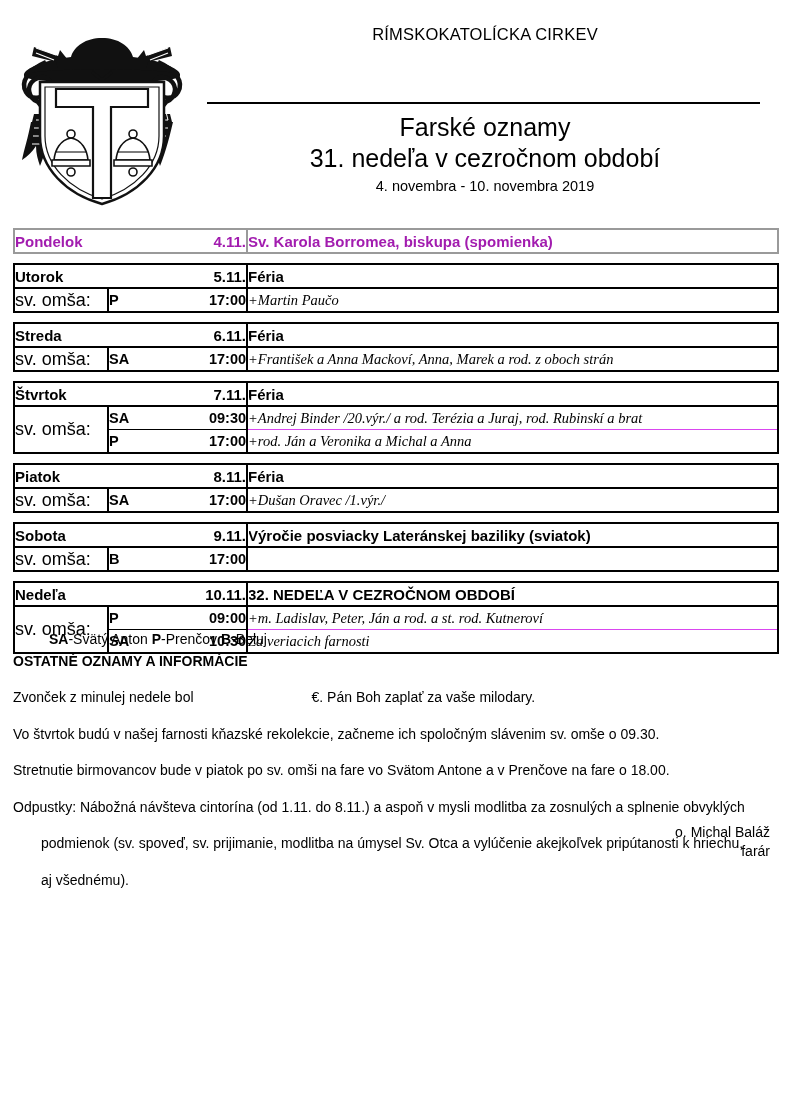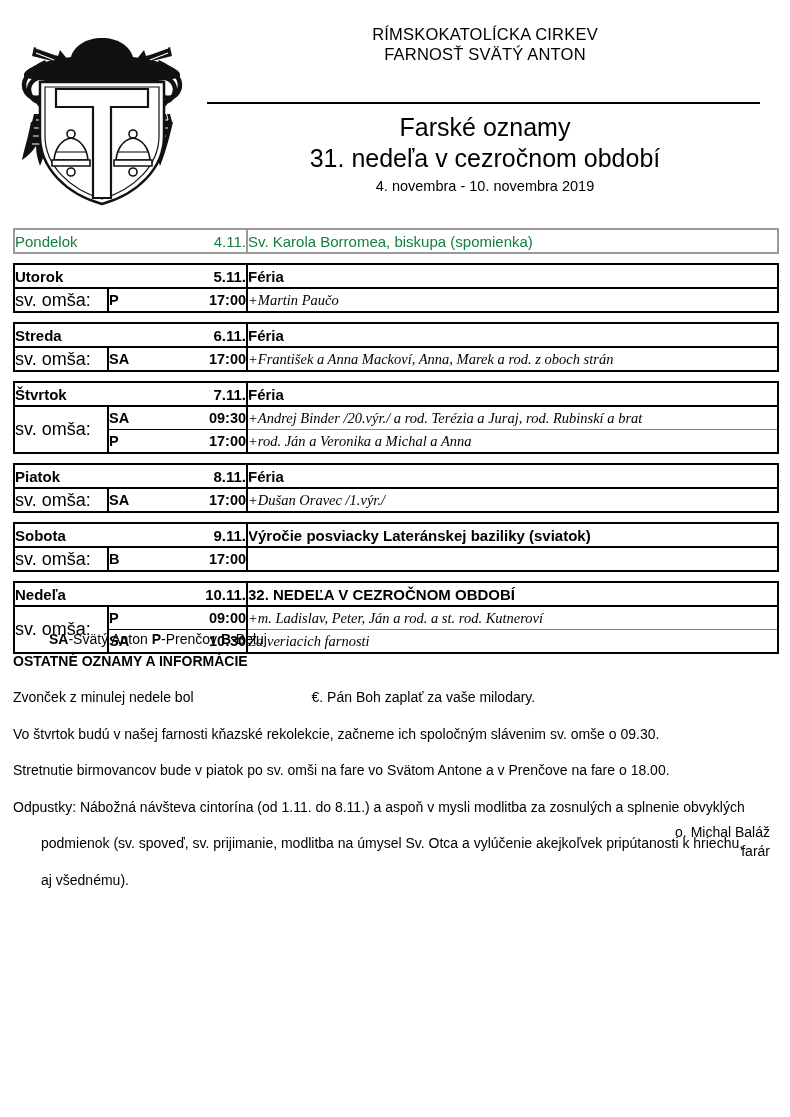--- a/index.html
+++ b/index.html
@@ -113,21 +113,21 @@
 
   .cell {
     padding: 1px 6px 2px 6px;
     font-size: 14.5px;
     white-space: nowrap;
     overflow: hidden;
   }
   .dayname  { font-weight: bold; font-size: 15px; }
   .date     { font-weight: bold; font-size: 15px; text-align: right; padding-right: 8px; }
   .feast    { font-weight: bold; font-size: 15px; border-left: 2px solid #000; border-radius: 9px; }
-  .muted .dayname, .muted .date, .muted .feast { color: #15803d; font-weight: normal; }
+  .muted .dayname, .muted .date, .muted .feast { color: #a21caf; font-weight: bold; }
   .muted .feast { border-left: 2px solid #9a9a9a; }
 
   .masslabel {
     font-size: 18px;
     border-top: 2px solid #000;
     text-align: left;
     padding-left: 6px;
   }
   .place {
     font-weight: bold;
@@ -240,21 +240,20 @@
         <path d="M121 112 C110 114 105 124 104 134 L138 134 C137 124 132 114 121 112 Z"></path>
         <path d="M102 134 L140 134 L140 140 L102 140 Z"></path>
         <circle cx="121" cy="146" r="4"></circle>
       </g>
       <path d="M106 126 L136 126" stroke="#111" stroke-width="1.1" fill="none"></path>
     </svg>
   </div>
 
   <div class="header-text">
     <div class="org-line1">RÍMSKOKATOLÍCKA CIRKEV</div>
-    <div class="org-line2">FARNOSŤ SVÄTÝ ANTON</div>
   </div>
 
   <div class="header-rule"></div>
 
   <div class="title-block">
     <div class="title-main">Farské oznamy</div>
     <div class="title-sub">31. nedeľa v cezročnom období</div>
     <div class="title-dates">4. novembra  - 10. novembra 2019</div>
   </div>
 </div>

